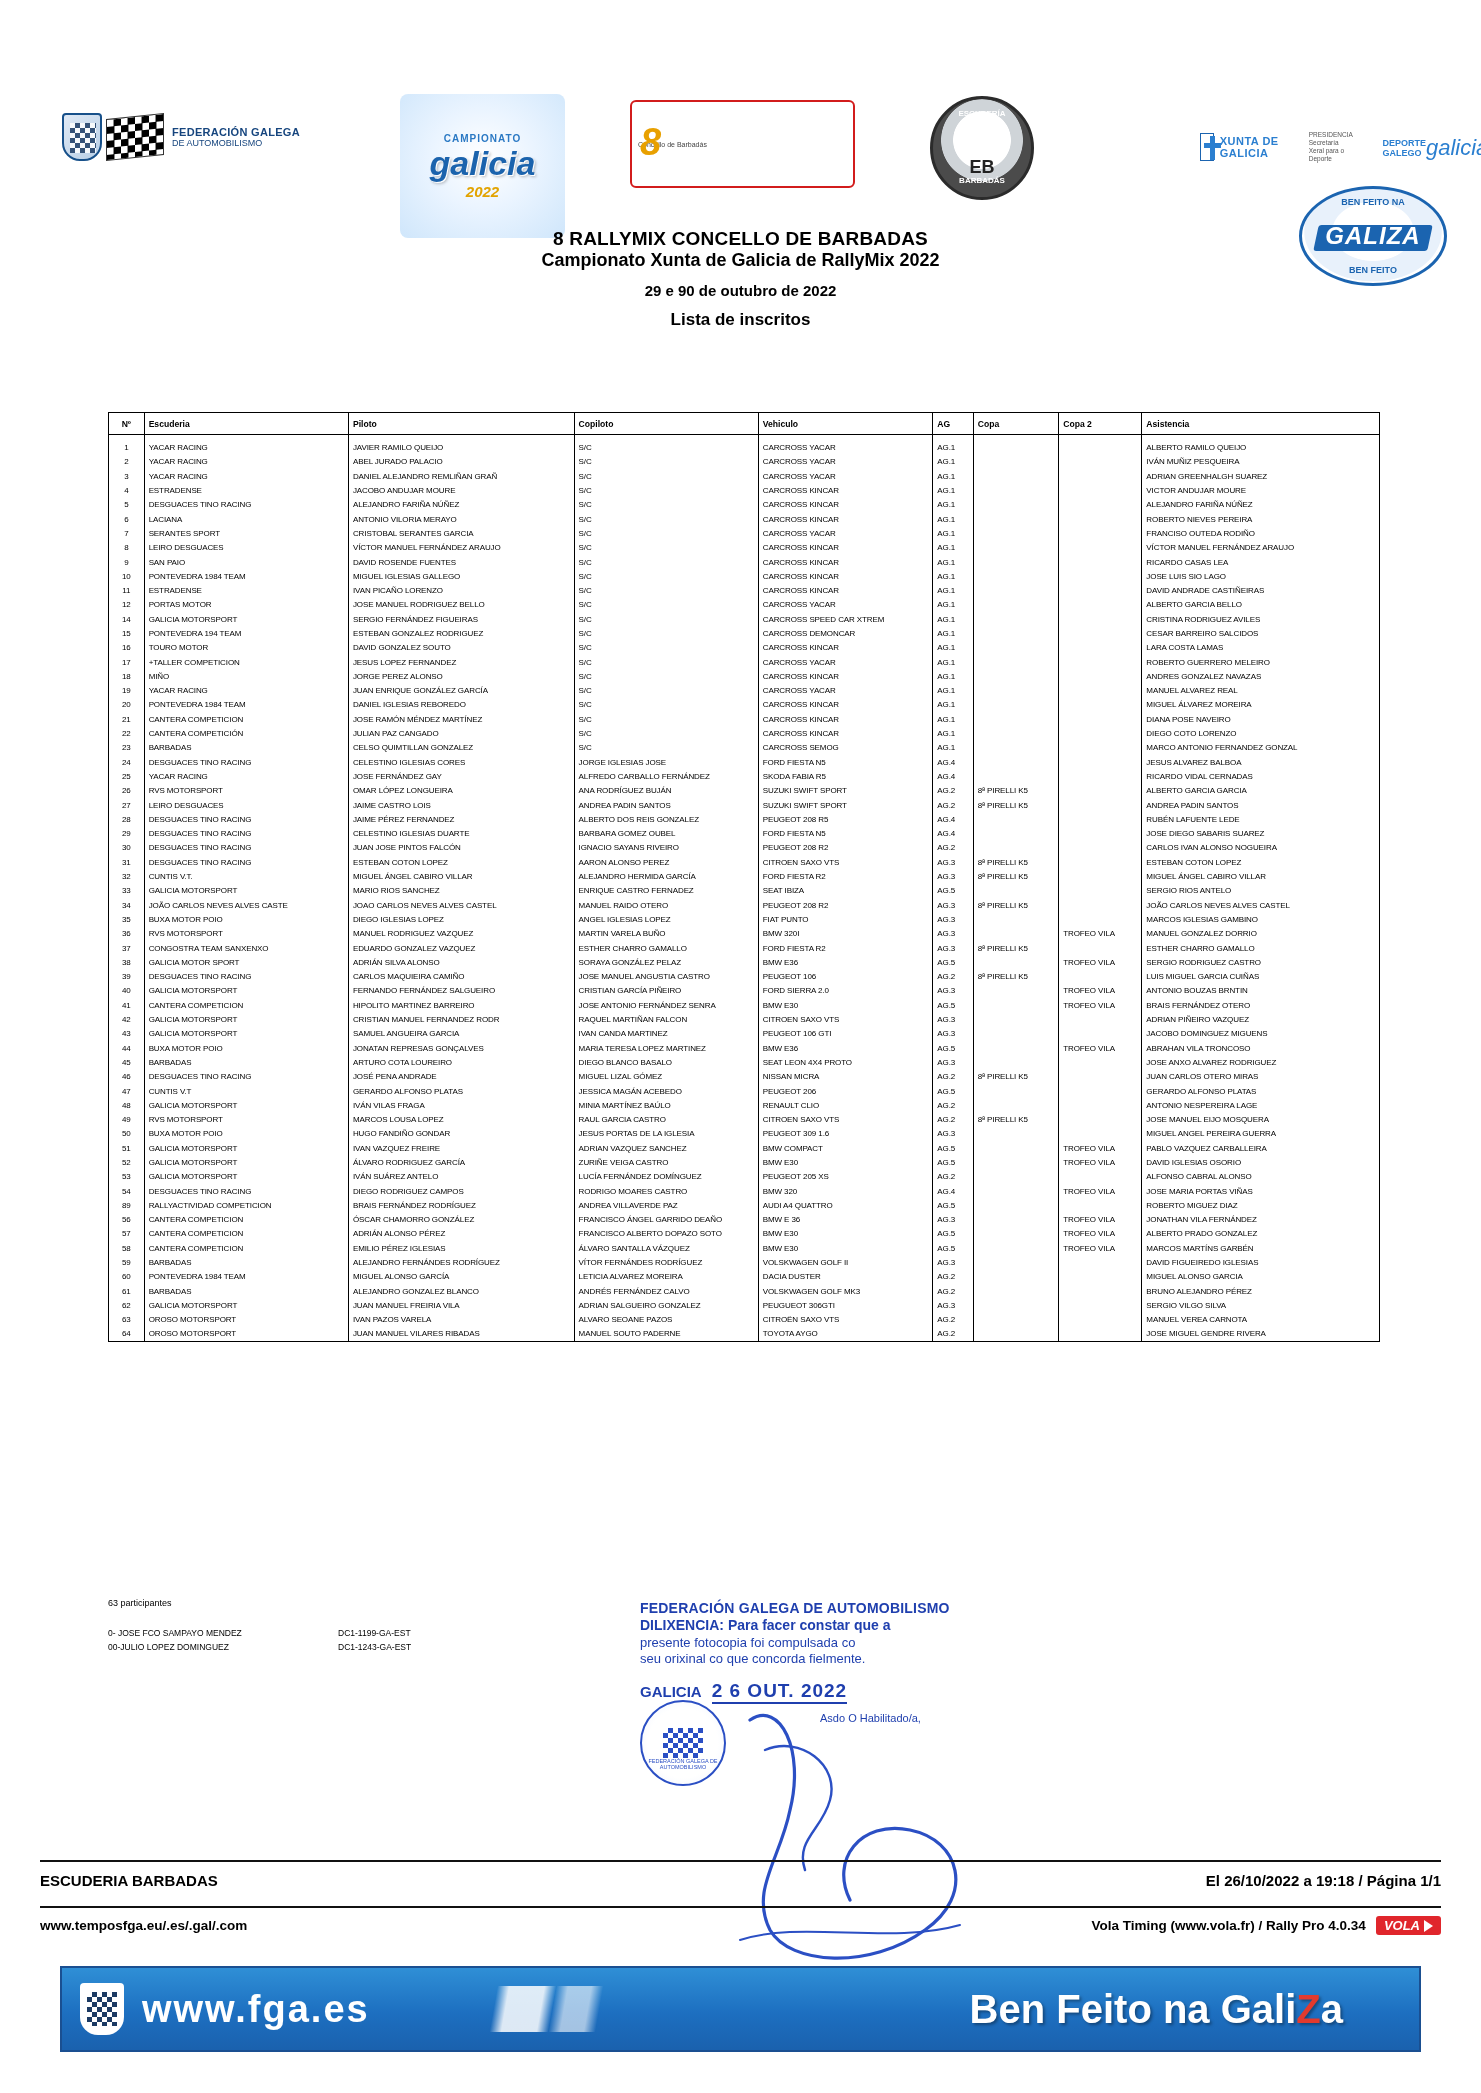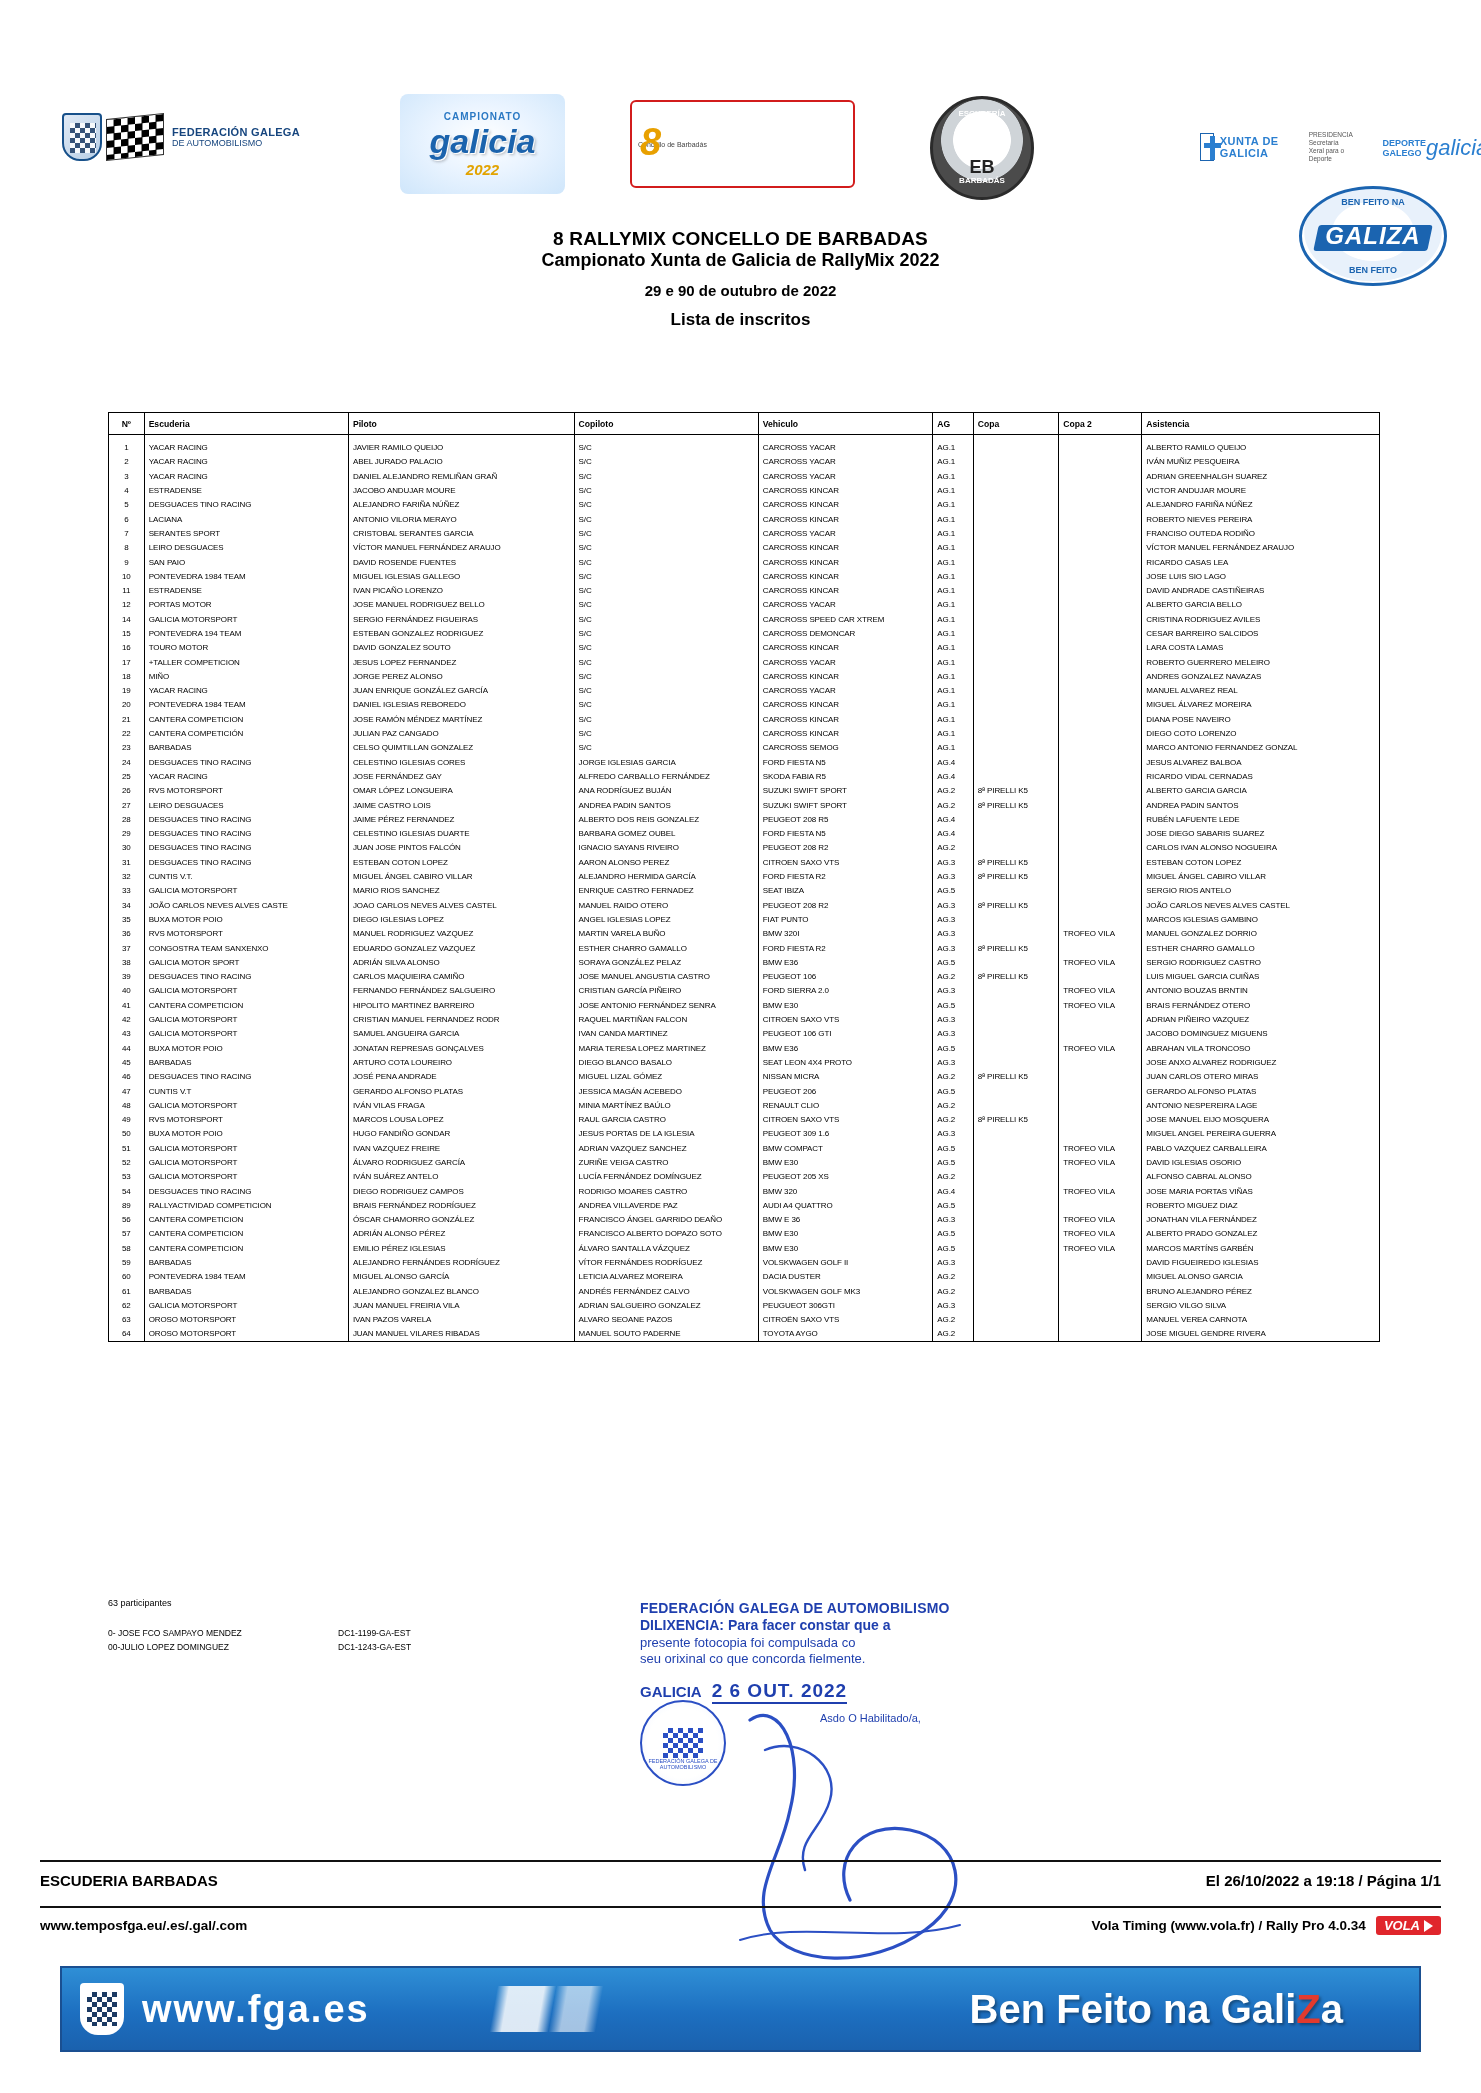--- a/index.html
+++ b/index.html
@@ -32,21 +32,21 @@
   .checker-flag {
     width:58px; height:42px; margin-left:4px;
     background: repeating-conic-gradient(#000 0% 25%, #fff 0% 50%) 0 0/14px 14px;
     border:1px solid #333; transform: skewY(-6deg);
   }
   .fga-text { margin-left:8px; line-height:1.15; }
   .fga-text .l1 { font-size:11px; font-weight:bold; color:#16457e; letter-spacing:.3px;}
   .fga-text .l2 { font-size:9px; color:#16457e; }
 
   .galicia-logo {
-    left:400px; top:46px; width:165px; height:100px;
+    left:400px; top:46px; width:165px; height:144px;
     background: radial-gradient(ellipse at 50% 45%, #ffffff 0%, #eaf4ff 45%, #cfe6fb 100%);
     border-radius:8px;
     display:flex; flex-direction:column; align-items:center; justify-content:center;
     color:#1c5fa8;
   }
   .galicia-logo .top { font-size:10px; font-weight:bold; color:#2b79c4; letter-spacing:1px;}
   .galicia-logo .mid { font-size:34px; font-weight:bold; font-style:italic; color:#1b63ad;
       text-shadow:1px 1px 0 #fff, 2px 2px 3px rgba(0,0,0,.25); }
   .galicia-logo .bot { font-size:15px; font-weight:bold; color:#e2a300; font-style:italic;}
 
@@ -535,21 +535,21 @@
             <td>CARCROSS SEMOG</td>
             <td>AG.1</td>
             <td></td>
             <td></td>
             <td>MARCO ANTONIO FERNANDEZ GONZAL</td>
           </tr>
           <tr>
             <td class="num">24</td>
             <td>DESGUACES TINO RACING</td>
             <td>CELESTINO IGLESIAS CORES</td>
-            <td>JORGE IGLESIAS GARCIA</td>
+            <td>JORGE IGLESIAS JOSE</td>
             <td>FORD FIESTA N5</td>
             <td>AG.4</td>
             <td></td>
             <td></td>
             <td>JESUS ALVAREZ BALBOA</td>
           </tr>
           <tr>
             <td class="num">25</td>
             <td>YACAR RACING</td>
             <td>JOSE FERNÁNDEZ GAY</td>

